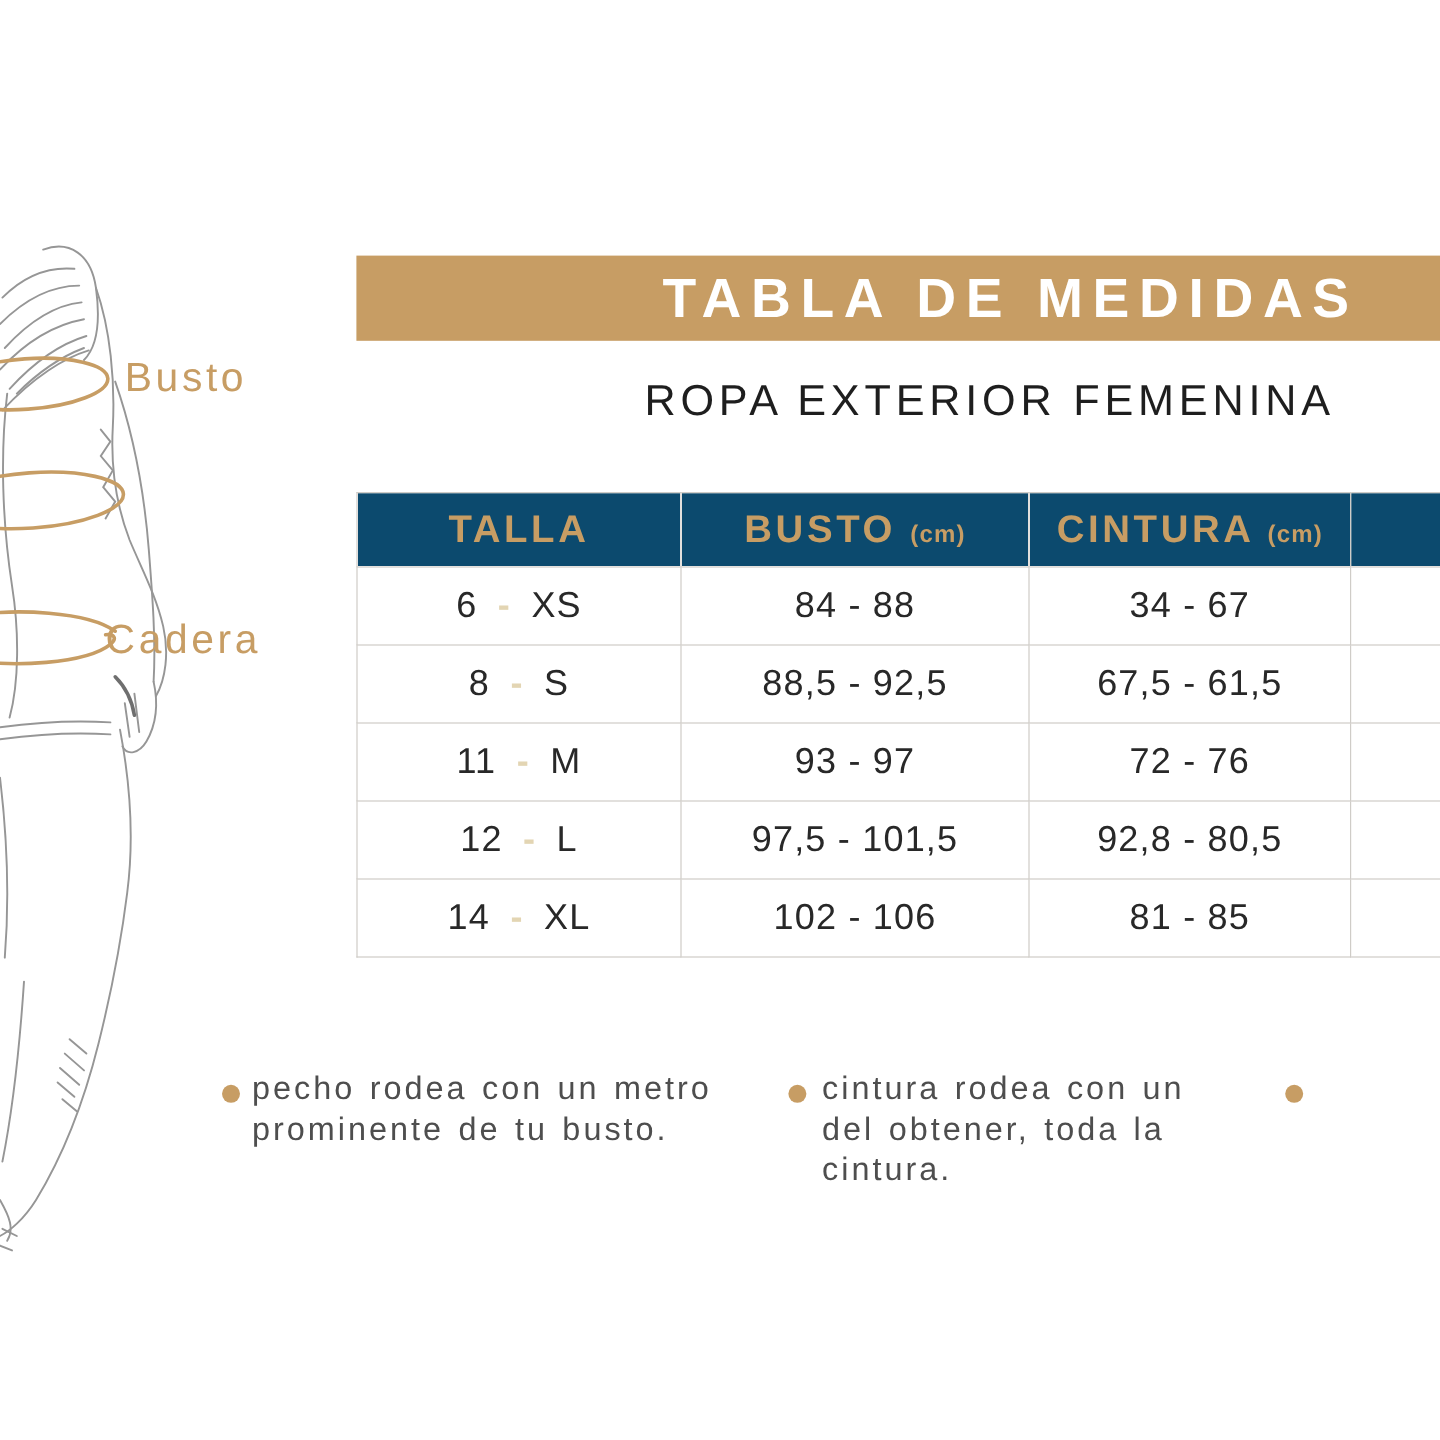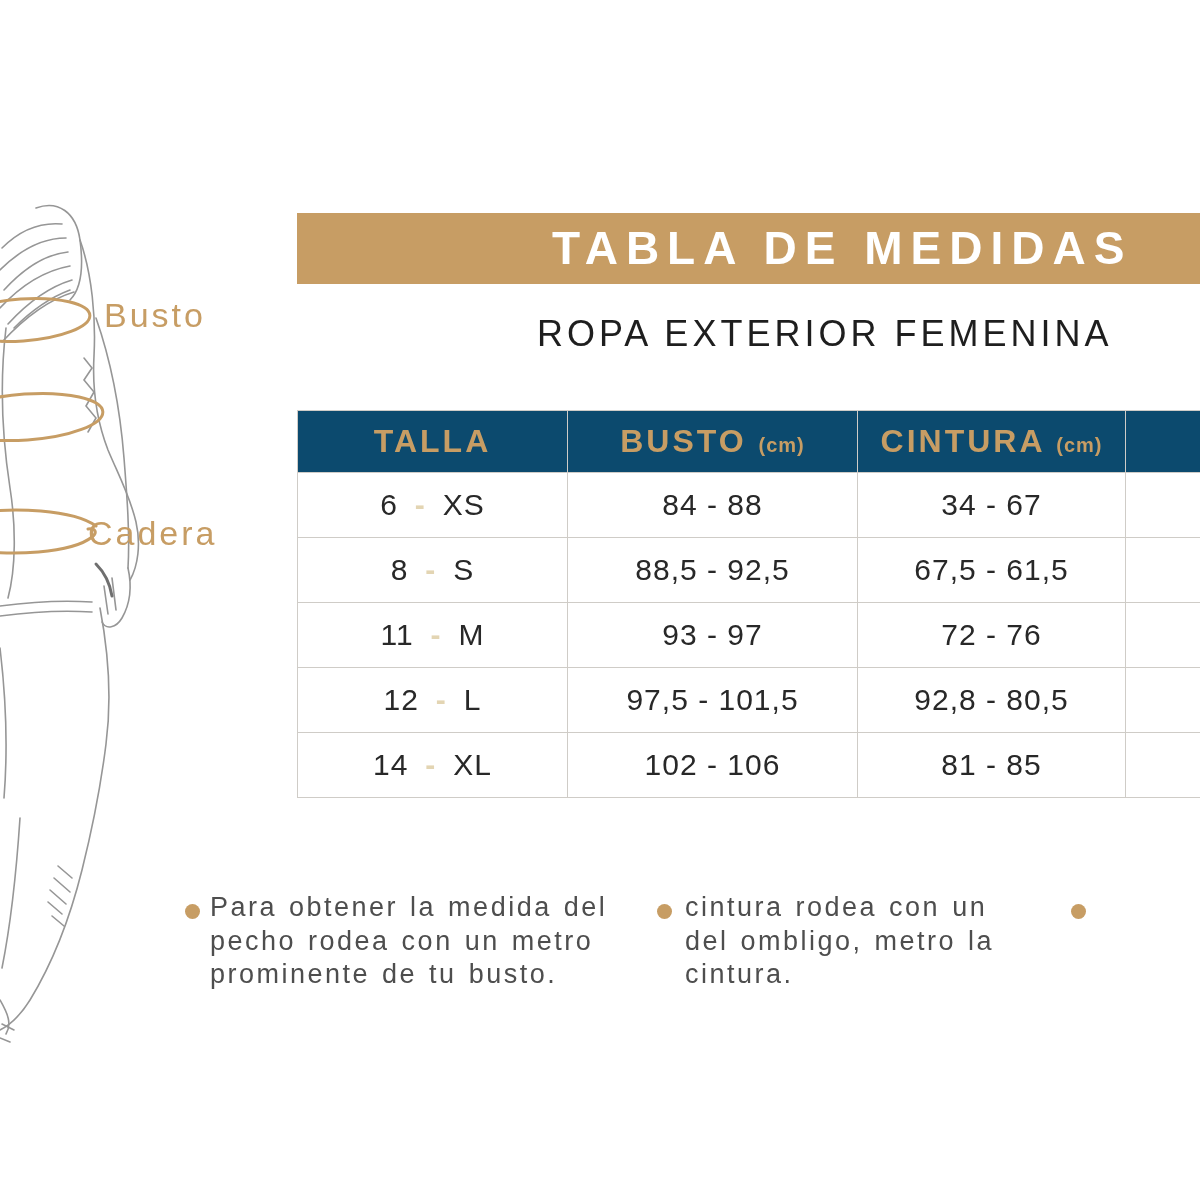--- a/index.html
+++ b/index.html
@@ -240,27 +240,26 @@
         <td class="talla"><span class="num">14</span><span class="dash">-</span><span class="sz">XL</span></td>
         <td>102 - 106</td>
         <td>81 - 85</td>
         <td class="cadera"></td>
       </tr>
     </tbody>
   </table>
 
   <span class="note-dot dot-1"></span>
   <div class="note note-1">
-    <div class="note-line">Para obtener la medida del</div>
     <div class="note-line">pecho rodea con un metro</div>
     <div class="note-line">prominente de tu busto.</div>
   </div>
 
   <span class="note-dot dot-2"></span>
   <div class="note note-2">
     <div class="note-line">cintura rodea con un</div>
-    <div class="note-line">del ombligo, metro la</div>
+    <div class="note-line">del obtener, toda la</div>
     <div class="note-line">cintura.</div>
   </div>
 
   <span class="note-dot dot-3"></span>
 
 </div>
 
 </body></html>

